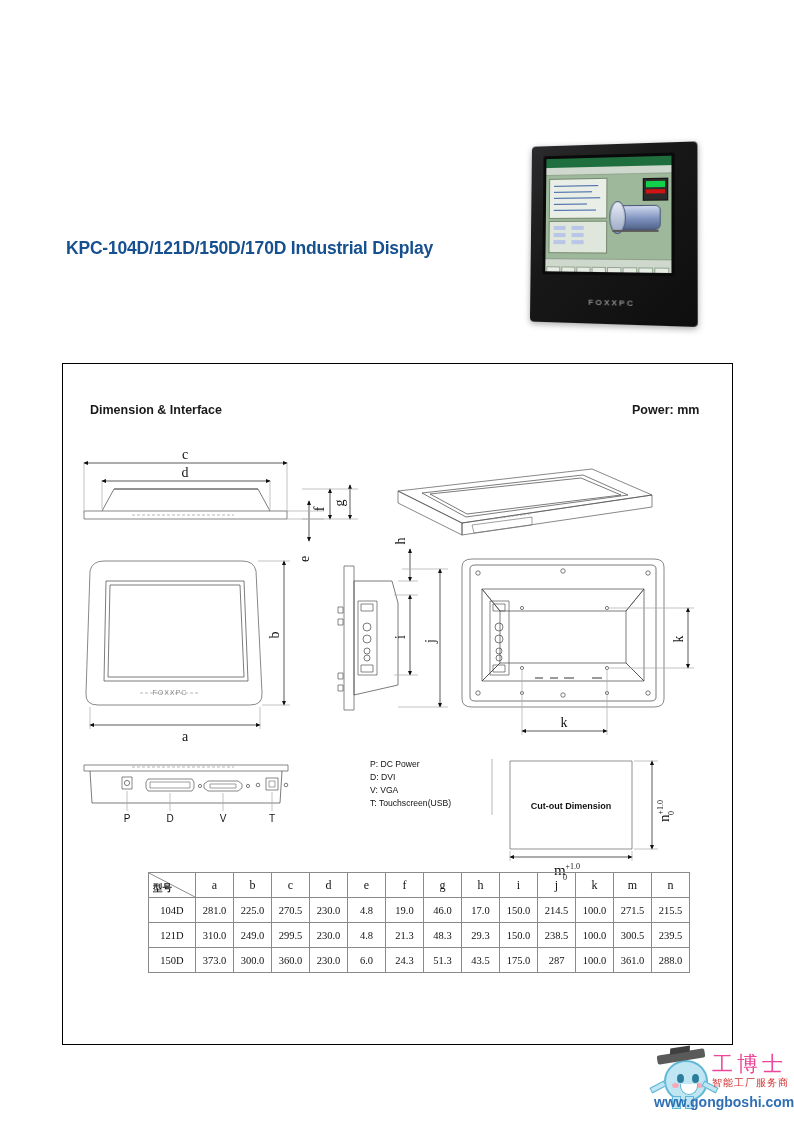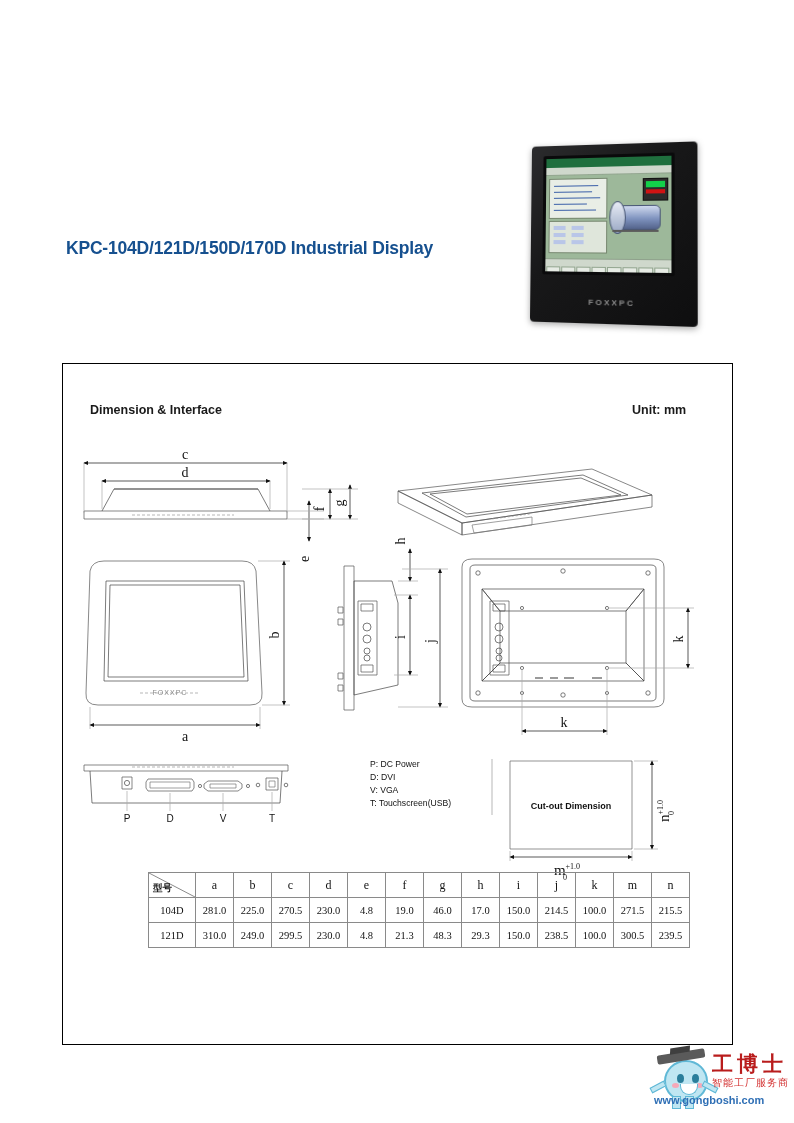--- a/index.html
+++ b/index.html
@@ -89,25 +89,25 @@
   .wm-cheek.l{left:6px;} .wm-cheek.r{left:30px;}
   .wm-mouth{position:absolute;left:14px;top:22px;width:16px;height:10px;border-radius:0 0 16px 16px;background:#fff;border:1px solid #5fb8d6;border-top:none;}
   .wm-cap{position:absolute;left:-1px;top:-2px;width:48px;height:9px;background:#5a5a5a;
     transform:rotate(-9deg);border-radius:2px;}
   .wm-cap:after{content:"";position:absolute;left:14px;top:-5px;width:20px;height:6px;background:#3f3f3f;transform:skewX(-12deg);}
   .wm-arm{position:absolute;top:30px;width:14px;height:4px;background:#bfe6f2;border:1px solid #5fb8d6;}
   .wm-arm.l{left:-8px;transform:rotate(-28deg);} .wm-arm.r{left:44px;transform:rotate(28deg);}
   .wm-legs{position:absolute;left:14px;top:42px;width:22px;height:11px;}
   .wm-legs i{position:absolute;top:0;width:7px;height:11px;background:#bfe6f2;border:1px solid #5fb8d6;}
   .wm-legs i.l{left:0;} .wm-legs i.r{left:13px;}
-  #wm-cn{position:absolute;left:60px;top:8px;font-size:21px;font-weight:bold;color:#b91c1c;
+  #wm-cn{position:absolute;left:60px;top:8px;font-size:21px;font-weight:normal;color:#ec4899;
     letter-spacing:4px;font-family:"DejaVu Sans",sans-serif;}
   #wm-sub{position:absolute;left:60px;top:34px;font-size:10px;color:#d32f2f;letter-spacing:1px;
     font-family:"DejaVu Sans",sans-serif;}
-  #wm-url{position:absolute;left:2px;top:52px;font-size:11px;color:#2f6fb5;font-weight:bold;}
+  #wm-url{position:absolute;left:2px;top:52px;font-size:14px;color:#2f6fb5;font-weight:bold;}
 </style>
 </head>
 <body>
 
 <div class="abs" id="product-photo">
   <div class="pp-body">
     <div class="pp-bezel">
       <div class="pp-screen">
         <div class="pp-scr-title"></div>
         <div class="pp-scr-menu">
@@ -145,21 +145,21 @@
       </div>
     </div>
     <div class="pp-brand">FOXXPC</div>
   </div>
 </div>
 
 <div class="abs" id="page-title">KPC-104D/121D/150D/170D Industrial Display</div>
 
 <div class="abs" id="spec-box"></div>
 <div class="abs" id="section-title">Dimension &amp; Interface</div>
-<div class="abs" id="unit-label">Unit: mm</div>
+<div class="abs" id="unit-label">Power: mm</div>
 
 <div class="abs" id="drawing">
 <svg viewBox="0 0 671 682" xmlns="http://www.w3.org/2000/svg">
   <defs>
     <marker id="ah" markerWidth="7" markerHeight="7" refX="6" refY="3" orient="auto">
       <path d="M0,0 L7,3 L0,6 z" fill="#111"></path>
     </marker>
     <marker id="ahs" markerWidth="7" markerHeight="7" refX="1" refY="3" orient="auto">
       <path d="M7,0 L0,3 L7,6 z" fill="#111"></path>
     </marker>
@@ -407,20 +407,36 @@
       <td class="val">4.8</td>
       <td class="val">21.3</td>
       <td class="val">48.3</td>
       <td class="val">29.3</td>
       <td class="val">150.0</td>
       <td class="val">238.5</td>
       <td class="val">100.0</td>
       <td class="val">300.5</td>
       <td class="val">239.5</td>
     </tr>
+    <tr>
+      <td class="model">150D</td>
+      <td class="val">373.0</td>
+      <td class="val">300.0</td>
+      <td class="val">360.0</td>
+      <td class="val">230.0</td>
+      <td class="val">6.0</td>
+      <td class="val">24.3</td>
+      <td class="val">51.3</td>
+      <td class="val">43.5</td>
+      <td class="val">175.0</td>
+      <td class="val">287</td>
+      <td class="val">100.0</td>
+      <td class="val">361.0</td>
+      <td class="val">288.0</td>
+    </tr>
   </tbody>
 </table>
 
 <div class="abs" id="watermark">
   <div class="wm-face">
     <div class="wm-head">
       <div class="wm-eye l"></div>
         <div class="wm-eye r"></div>
       <div class="wm-cheek l"></div>
         <div class="wm-cheek r"></div>

